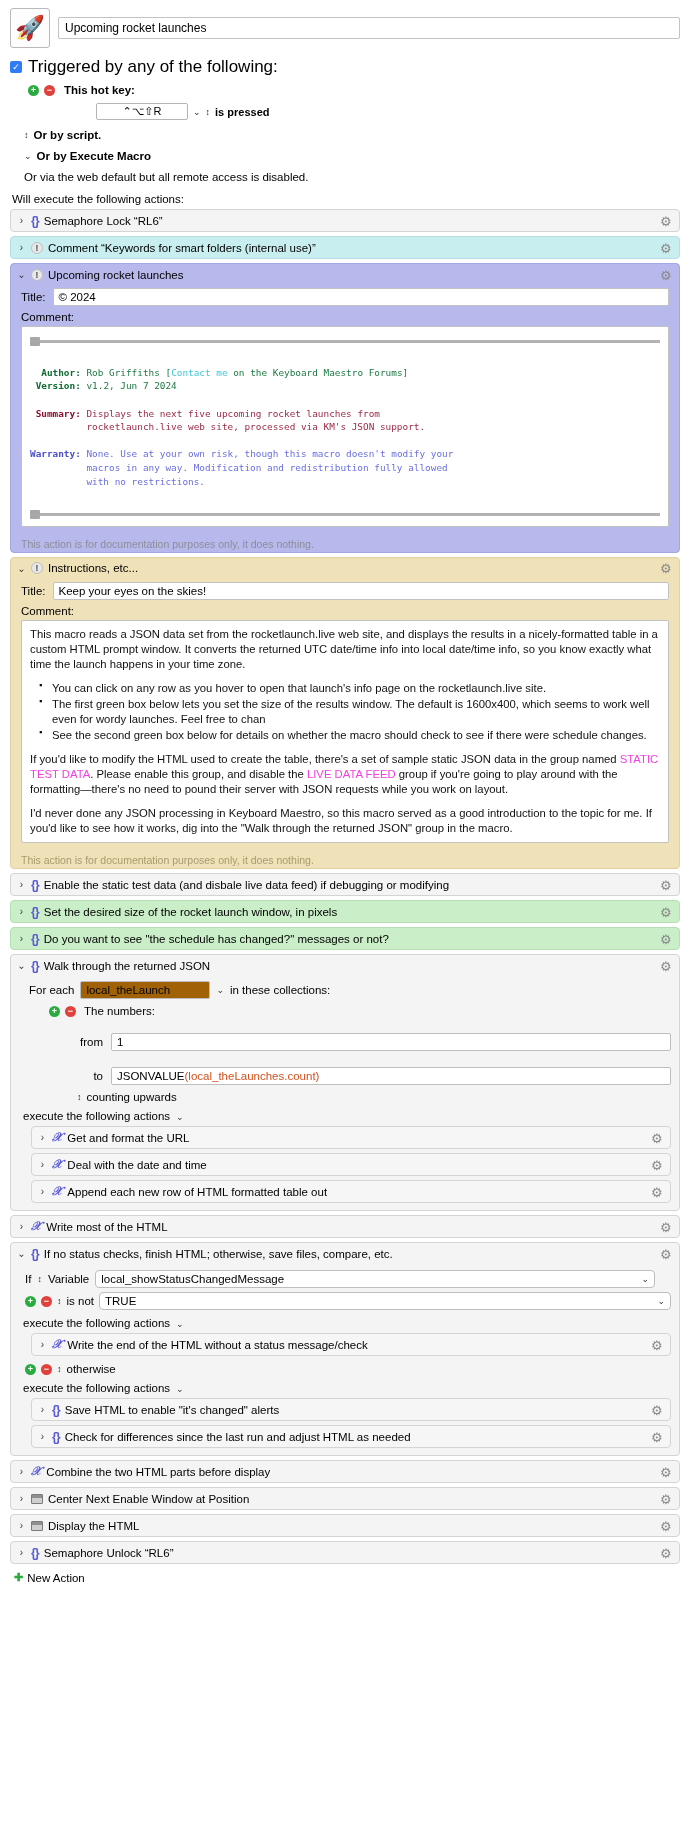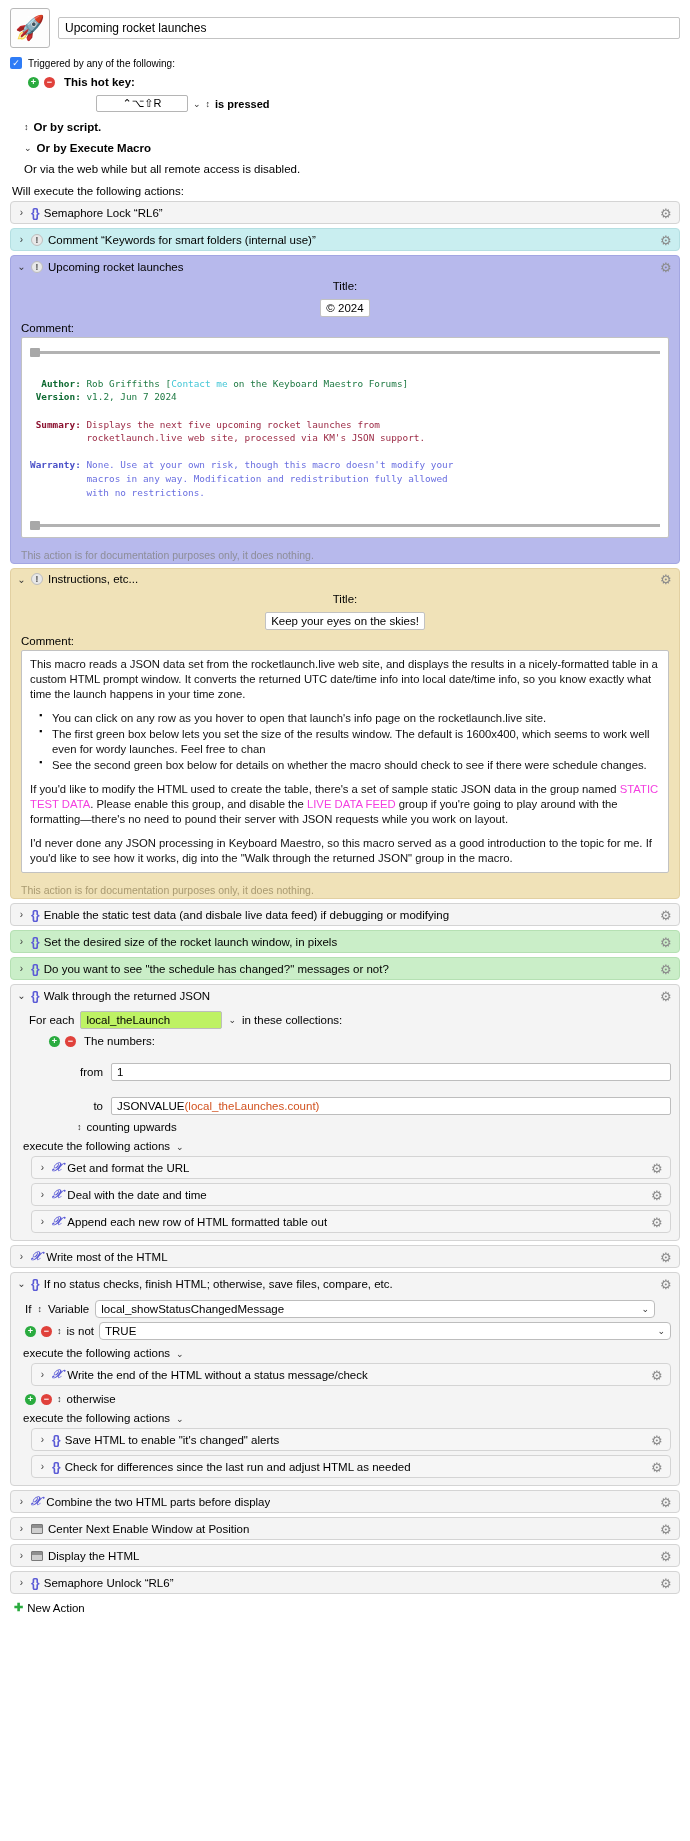--- a/index.html
+++ b/index.html
@@ -29,21 +29,21 @@
   }
 
   
   .trig { margin-top:9px; }
   .row { display:flex; align-items:center; gap:6px; }
   .cb {
     width:12px; height:12px; border-radius:2px; background:#2f7cf6;
     display:inline-flex; align-items:center; justify-content:center;
     color:#fff; font-size:9px; line-height:1; flex:0 0 auto;
   }
-  .trig-label { font-size:10px; }
+  .trig-label { font-size:17px; }
   .hotkey-row { margin:7px 0 0 18px; display:flex; align-items:center; gap:5px; }
   .plus, .minus {
     width:11px; height:11px; border-radius:50%; color:#fff; font-size:9px;
     display:inline-flex; align-items:center; justify-content:center;
     font-weight:bold; line-height:1; flex:0 0 auto;
   }
   .plus { background:#2aab3f; }
   .minus { background:#e0413b; }
   .hk-field-row { margin:7px 0 0 86px; display:flex; align-items:center; gap:5px; }
   .hk-field {
@@ -91,21 +91,21 @@
   }
   .glyph-win::before{ content:""; position:absolute; left:0; right:0; top:0; height:3px; background:#8f8f8f; }
   .act-title { white-space:nowrap; overflow:hidden; text-overflow:ellipsis; }
   .gear {
     position:absolute; right:6px; top:50%; transform:translateY(-50%);
     width:13px; height:13px; color:#8a8a8a; font-size:13px; line-height:1;
   }
 
   
   .act-body { padding:2px 10px 7px 10px; }
-  .field-row { display:flex; align-items:center; gap:7px; margin:1px 0 5px 0;flex-direction:column; }
+  .field-row { display:flex; align-items:center; gap:7px; margin:1px 0 5px 0; }
   .field-lbl { font-size:11.5px; }
   .txt-input {
     flex:1 1 auto; height:18px; background:#fff; border:1px solid #c2c2c2;
     border-radius:2px; display:flex; align-items:center; padding:0 5px; font-size:11.5px;
   }
   .cmt-lbl { font-size:11.5px; margin:0 0 3px 0; }
   .cmt-box {
     background:#fff; border:1px solid #c2c2c2; border-radius:2px;
     padding:6px 8px; overflow:hidden;
   }
@@ -133,21 +133,21 @@
   .prose li { margin:0 0 1px 0; position:relative; }
   .prose li::before {
     content:"\25AA"; position:absolute; left:-13px; top:-1px; font-size:9px; color:#000;
   }
   .magenta { color:#f43fe0; }
 
   
   .grp-body { padding:3px 8px 7px 8px; }
   .foreach { display:flex; align-items:center; gap:6px; margin:2px 0 0 10px; font-size:11.5px; }
   .sel {
-    width:142px; height:18px; background:#bef264; border:1px solid #bdbdbd; border-radius:2px;
+    width:130px; height:18px; background:#a16207; border:1px solid #bdbdbd; border-radius:2px;
     display:flex; align-items:center; padding:0 5px; font-size:11.5px;
   }
   .numbers-row { display:flex; align-items:center; gap:5px; margin:6px 0 0 30px; }
   .fromto { display:flex; align-items:center; gap:8px; margin:16px 0 0 58px; }
   .fromto .lbl { width:26px; text-align:right; font-size:11.5px; }
   .fromto .inp {
     flex:1 1 auto; height:18px; background:#fff; border:1px solid #bdbdbd;
     border-radius:2px; display:flex; align-items:center; padding:0 5px; font-size:11.5px;
   }
   .jsonfn { color:#d2521f; }
@@ -208,21 +208,21 @@
 
     <div class="sub-line">
       <span class="updown">↕</span>
       <span class="bold">Or by script.</span>
     </div>
     <div class="sub-line">
       <span class="chev">⌄</span>
       <span class="bold">Or by Execute Macro</span>
     </div>
     <div class="sub-line">
-      <span>Or via the web while but all remote access is disabled.</span>
+      <span>Or via the web default but all remote access is disabled.</span>
     </div>
   </div>
 
   <div class="willexec">Will execute the following actions:</div>
 
   <div class="actions">
 
     <div class="act gray">
       <div class="act-hdr">
         <span class="disc">›</span>

